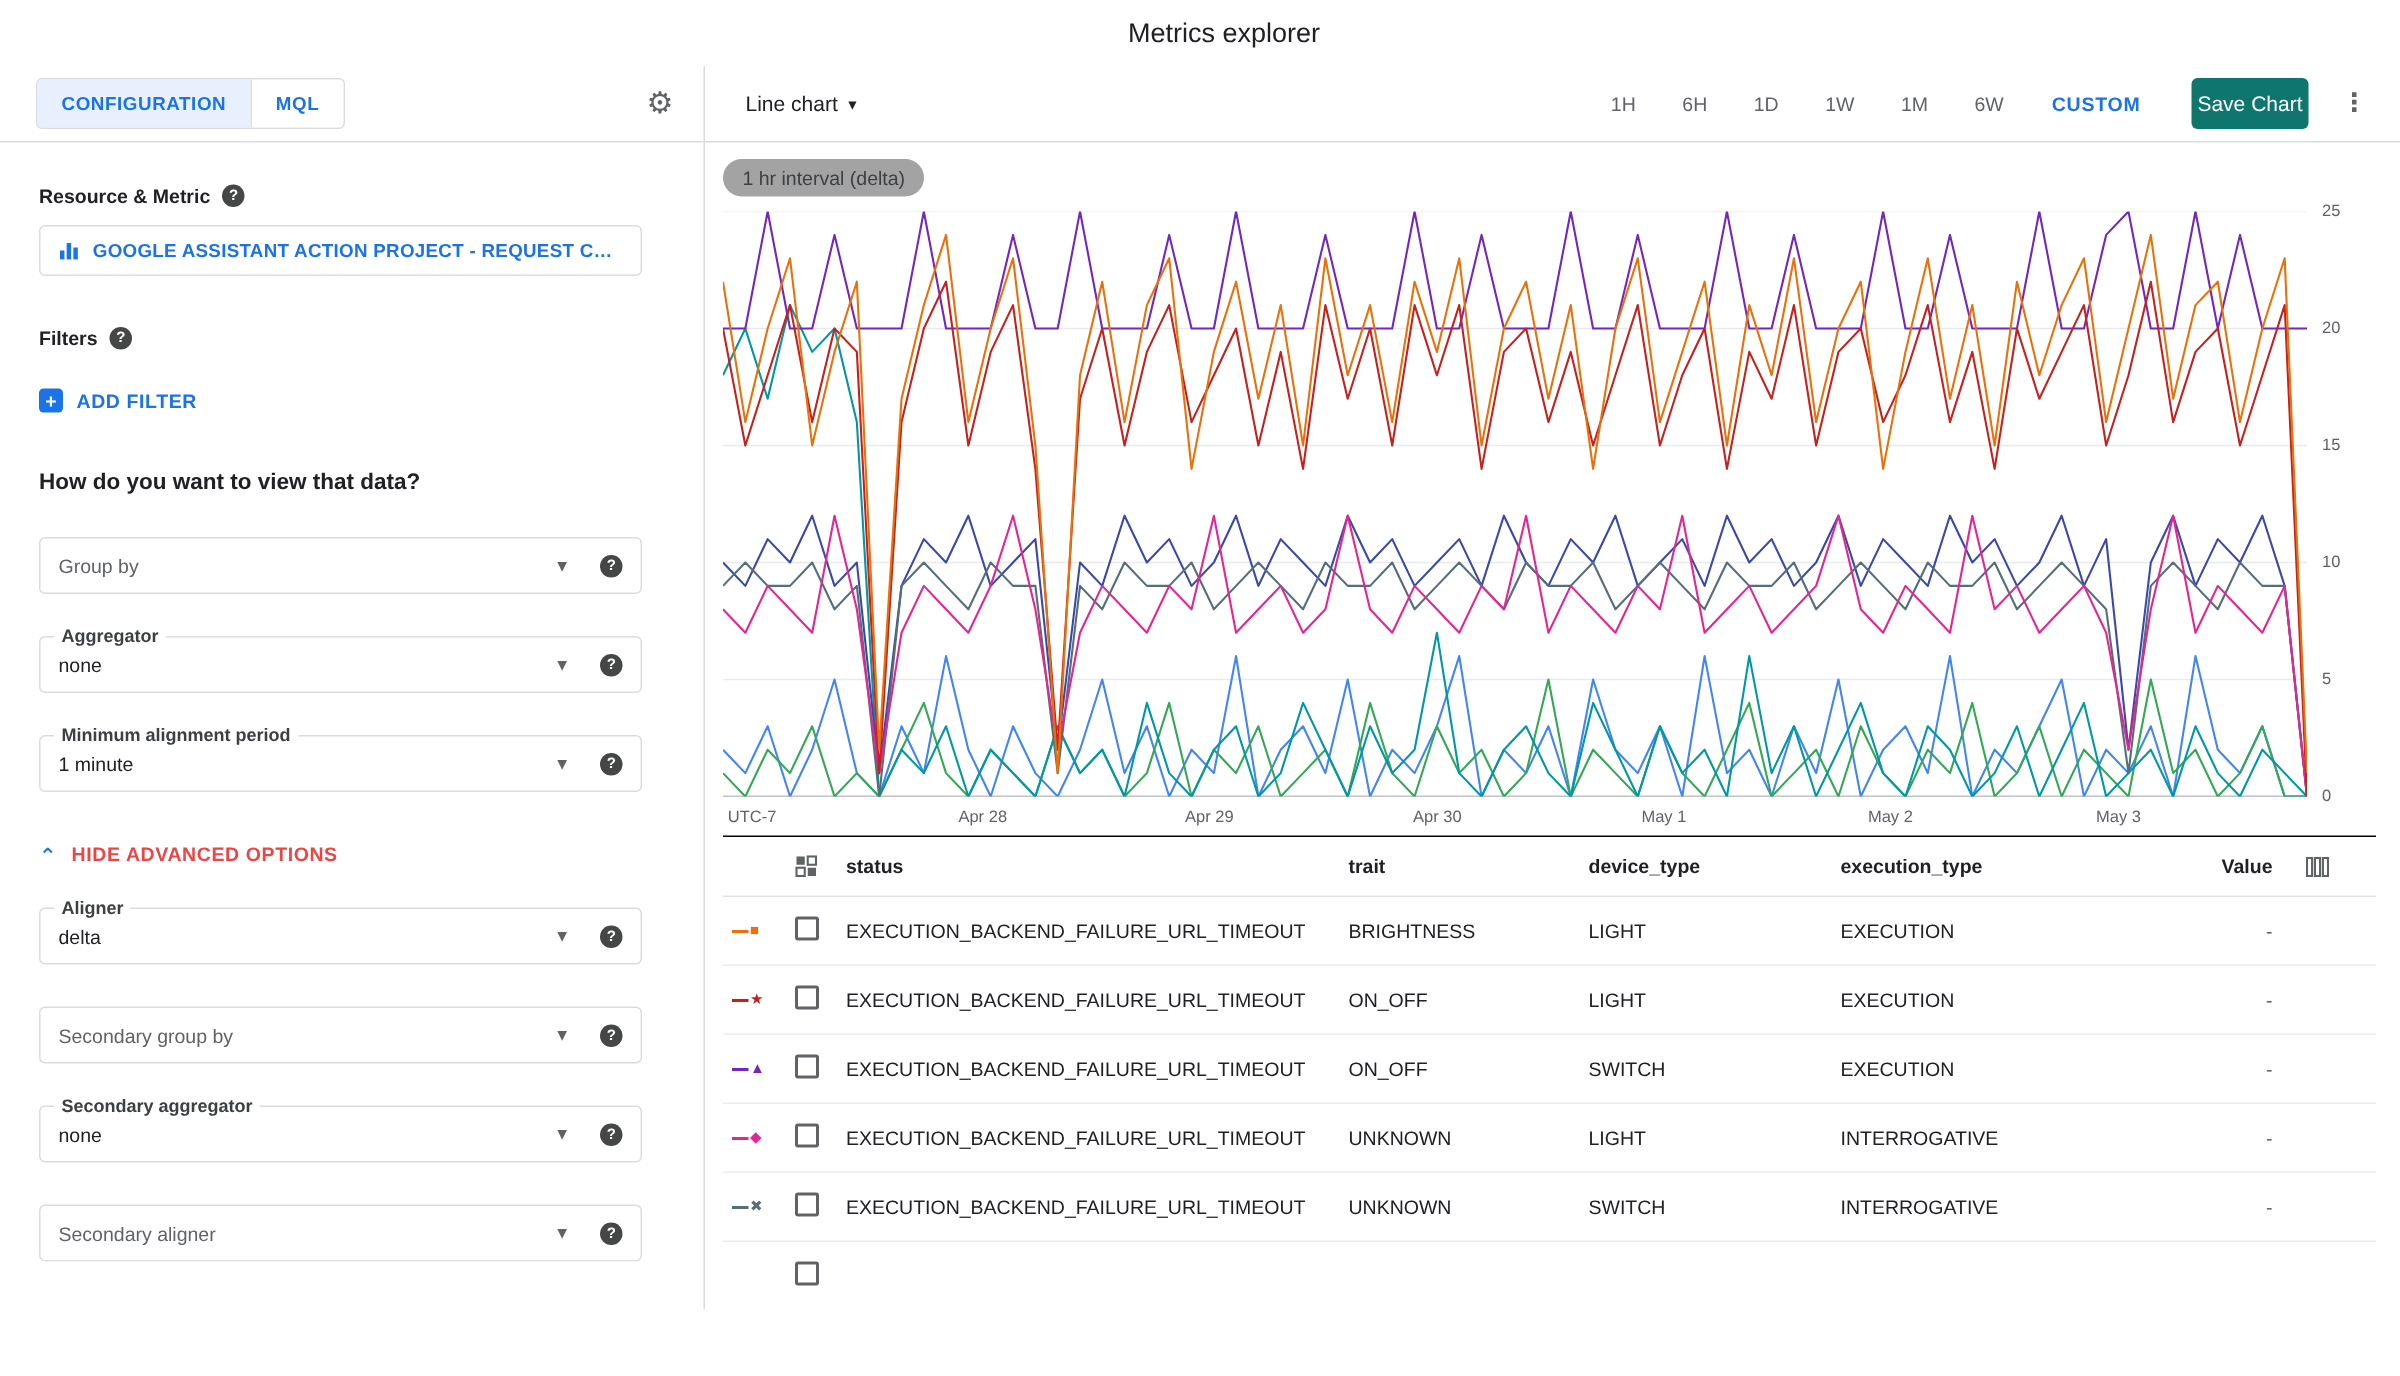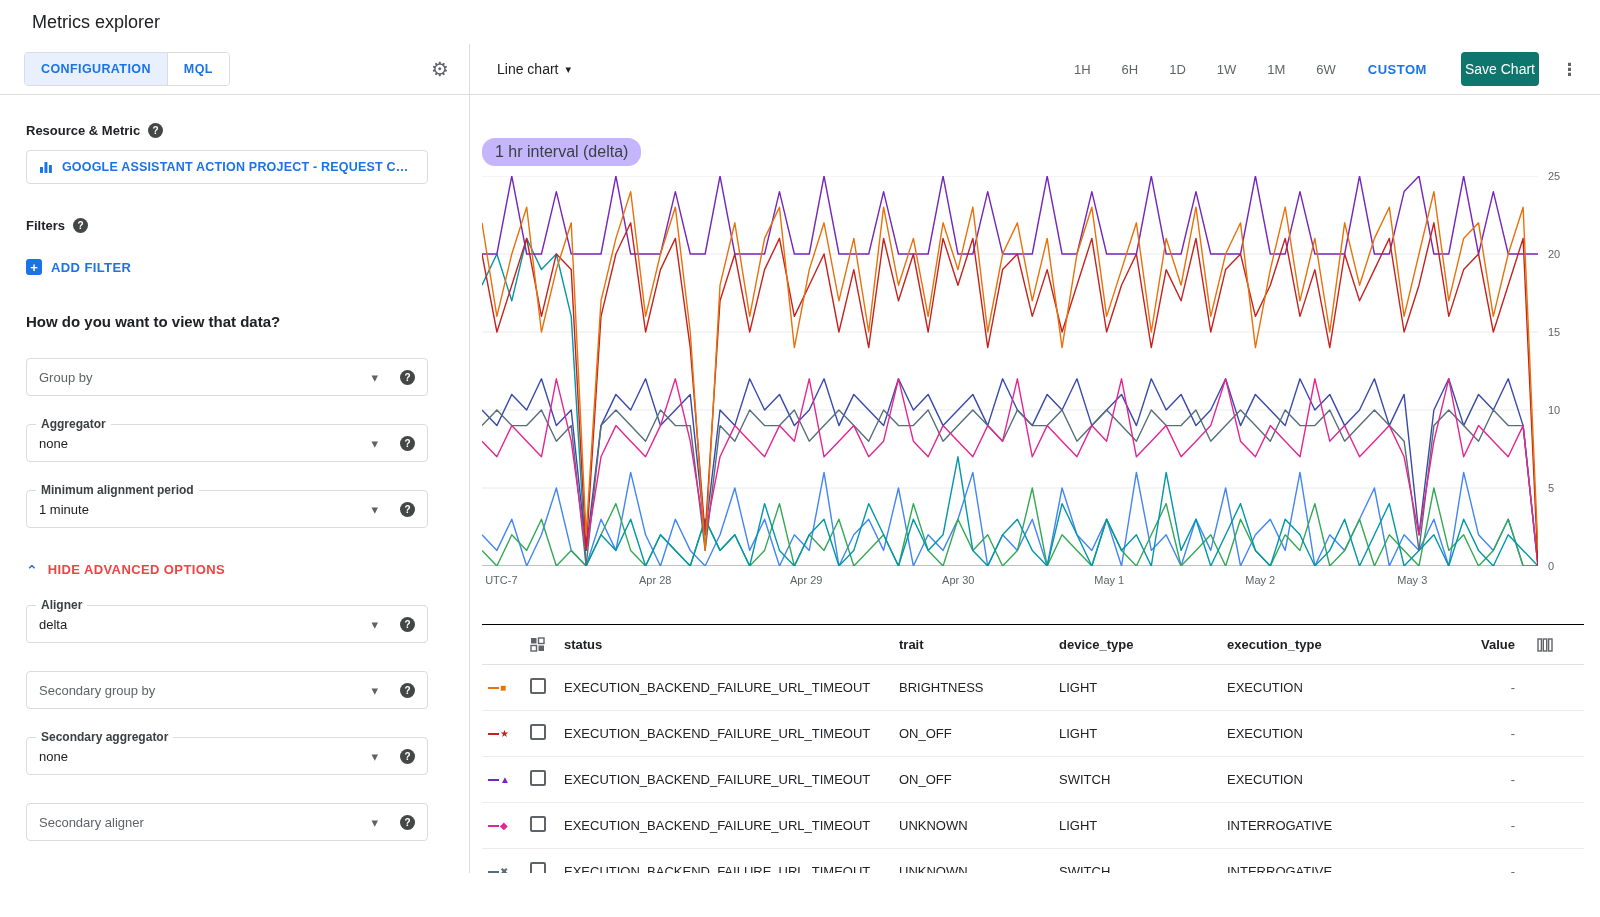--- a/index.html
+++ b/index.html
@@ -1,33 +1,33 @@
 <!DOCTYPE html>
 <html><head>
 <meta charset="utf-8">
 <style>
   * { margin:0; padding:0; box-sizing:border-box; }
   html,body { width:1600px; height:917px; overflow:hidden; background:#fff;
     font-family:"Liberation Sans","DejaVu Sans",sans-serif; color:#202124; }
   button { font:inherit; background:none; border:none; cursor:pointer; padding:0; }
 
   
-  .page-header { height:44px; display:flex; align-items:center; padding-left:32px; background:#fff; }
+  .page-header { height:44px; display:flex; align-items:center; padding-left:32px; background:#fff;justify-content:center; }
   .page-title { font-size:18px; font-weight:500; color:#202124; }
 
   
   .tabbar { height:44px; display:flex; align-items:stretch; border-bottom:1px solid #dadce0; padding-left:12px; }
   .tab { display:flex; align-items:center; padding:0 18px; font-size:13.5px; font-weight:600;
     color:#5f6368; letter-spacing:.4px; border-bottom:3px solid transparent; }
   .tab.active { color:#1a73e8; border-bottom-color:#1a73e8; }
 
   
   .main { display:flex; height:829px; }
   .left { width:470px; flex:0 0 470px; border-right:1px solid #dadce0; display:flex; flex-direction:column; }
-  .right { flex:1; display:flex; flex-direction:column; overflow:hidden;gap:32px; }
+  .right { flex:1; display:flex; flex-direction:column; overflow:hidden; }
 
   
   .left-sub { height:51px; flex:0 0 51px; border-bottom:1px solid #dadce0; display:flex;
     align-items:center; justify-content:space-between; padding:0 20px 0 24px; }
   .toggle-group { display:flex; border:1px solid #dadce0; border-radius:4px; overflow:hidden;justify-content:space-between; }
   .toggle { padding:9px 16px; font-size:12.5px; font-weight:600; letter-spacing:.4px; color:#1a73e8; background:#fff; }
   .toggle + .toggle { border-left:1px solid #dadce0; }
   .toggle.active { background:#e8f0fe; }
   .gear { font-size:20px; color:#5f6368; line-height:1; }
 
@@ -67,21 +67,21 @@
   .toolbar-right { display:flex; align-items:center; }
   .time-group { display:flex; align-items:center; gap:31px; }
   .time-btn { font-size:13px; font-weight:500; color:#5f6368; }
   .custom-btn { font-size:13px; font-weight:600; color:#1a73e8; letter-spacing:.5px; margin-left:32px; }
   .save-btn { margin-left:34px; background:#0f766e; color:#fff; font-size:14px; font-weight:500;
     padding:9px 4px; border-radius:4px; }
   .kebab { margin-left:22px; color:#5f6368; font-size:17px; font-weight:700; }
 
   
   .chart-section { padding:11px 16px 0 12px; }
-  .chip { display:inline-block; background:#c4b5fd; color:#3c4043; font-size:16px;
+  .chip { display:inline-block; background:#a3a3a3; color:#3c4043; font-size:13px;
     padding:5px 13px; border-radius:13px; }
   .chart-wrap { position:relative; height:390px; margin:10px 46px 0 0; }
   .chart-wrap svg { position:absolute; inset:0; width:100%; height:100%; display:block; }
   .ylab { position:absolute; left:calc(100% + 10px); font-size:11px; color:#5f6368; }
   .xlabels { position:relative; height:22px; margin-right:46px; }
   .xlabels span { position:absolute; top:8px; transform:translateX(-50%); font-size:11px; color:#5f6368; }
   .xlabels span.start { transform:none; }
 
   
   .stable { margin:4px 16px 0 12px; border-top:1px solid #000000; }

